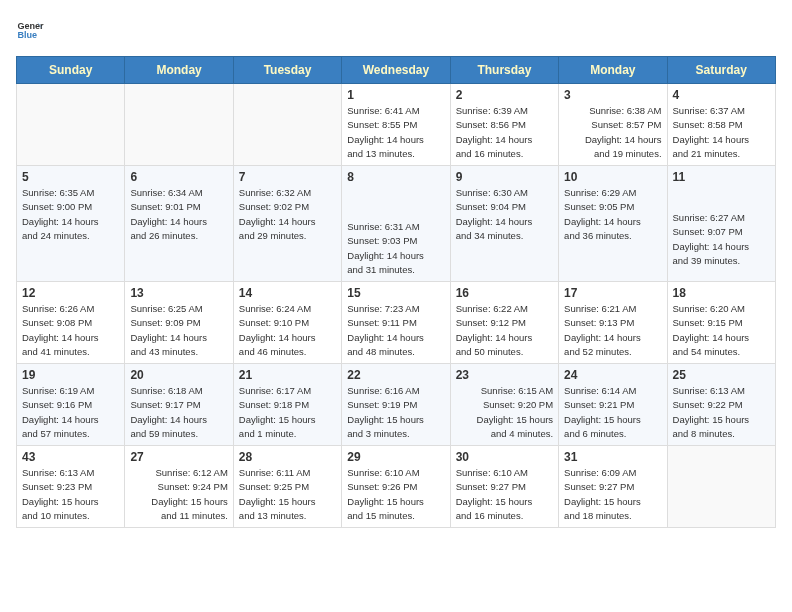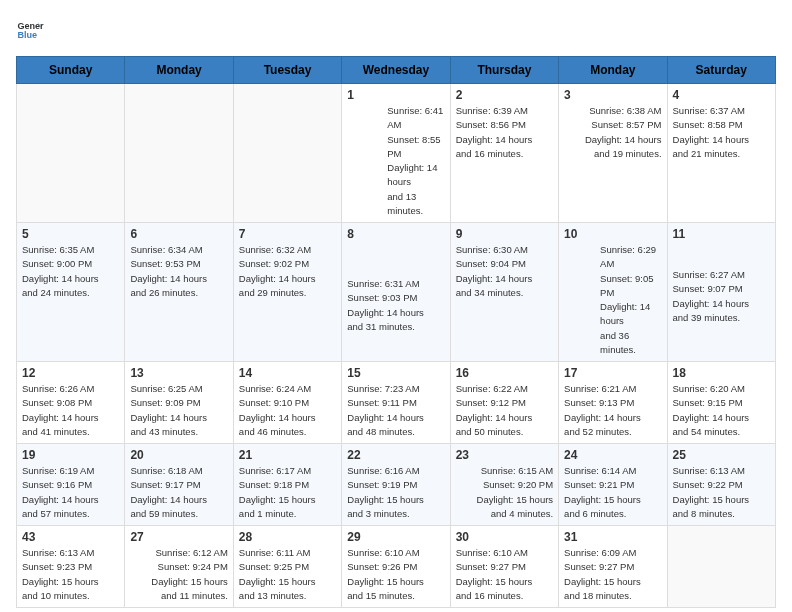--- a/index.html
+++ b/index.html
@@ -36,21 +36,21 @@
     .location {
       font-size: 14px;
       color: #555;
     }
     .calendar {
       width: 100%;
       border-collapse: collapse;
     }
     .calendar th {
       background: #3a7fc1;
-      color: #000000;
+      color: #fef9c3;
       font-size: 12px;
       font-weight: bold;
       padding: 6px 4px;
       text-align: center;
       border: 1px solid #2d6aa0;
     }
     .calendar td {
       border: 1px solid #ddd;
       vertical-align: top;
       padding: 4px 5px;
@@ -111,21 +111,21 @@
         <th>Saturday</th>
       </tr>
   </thead>
   <tbody id="calendar-body">
       <tr>
         <td class="empty"></td>
         <td class="empty"></td>
         <td class="empty"></td>
         <td>
           <span class="day-num">1</span>
-          <div class="day-info" style="white-space: pre-line; margin-left: 40px;">Sunrise: 6:41 AM
+          <div class="day-info" style="white-space: pre-line;">Sunrise: 6:41 AM
 Sunset: 8:55 PM
 Daylight: 14 hours
 and 13 minutes.</div>
         </td>
         <td>
           <span class="day-num">2</span>
           <div class="day-info" style="white-space: pre-line;">Sunrise: 6:39 AM
 Sunset: 8:56 PM
 Daylight: 14 hours
 and 16 minutes.</div>
@@ -149,21 +149,21 @@
         <td>
           <span class="day-num">5</span>
           <div class="day-info" style="white-space: pre-line;">Sunrise: 6:35 AM
 Sunset: 9:00 PM
 Daylight: 14 hours
 and 24 minutes.</div>
         </td>
         <td>
           <span class="day-num">6</span>
           <div class="day-info" style="white-space: pre-line;">Sunrise: 6:34 AM
-Sunset: 9:53 PM
+Sunset: 9:01 PM
 Daylight: 14 hours
 and 26 minutes.</div>
         </td>
         <td>
           <span class="day-num">7</span>
           <div class="day-info" style="white-space: pre-line;">Sunrise: 6:32 AM
 Sunset: 9:02 PM
 Daylight: 14 hours
 and 29 minutes.</div>
         </td>
@@ -176,21 +176,21 @@
         </td>
         <td>
           <span class="day-num">9</span>
           <div class="day-info" style="white-space: pre-line;">Sunrise: 6:30 AM
 Sunset: 9:04 PM
 Daylight: 14 hours
 and 34 minutes.</div>
         </td>
         <td>
           <span class="day-num">10</span>
-          <div class="day-info" style="white-space: pre-line; margin-left: 36px;">Sunrise: 6:29 AM
+          <div class="day-info" style="white-space: pre-line;">Sunrise: 6:29 AM
 Sunset: 9:05 PM
 Daylight: 14 hours
 and 36 minutes.</div>
         </td>
         <td>
           <span class="day-num">11</span>
           <div class="day-info" style="white-space: pre-line; margin-top: 27px;">Sunrise: 6:27 AM
 Sunset: 9:07 PM
 Daylight: 14 hours
 and 39 minutes.</div>

